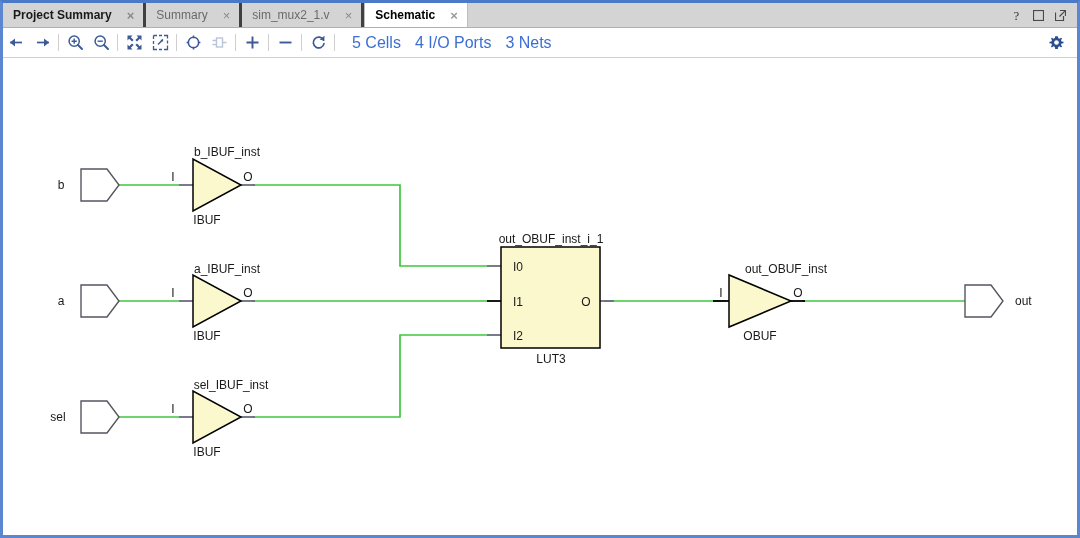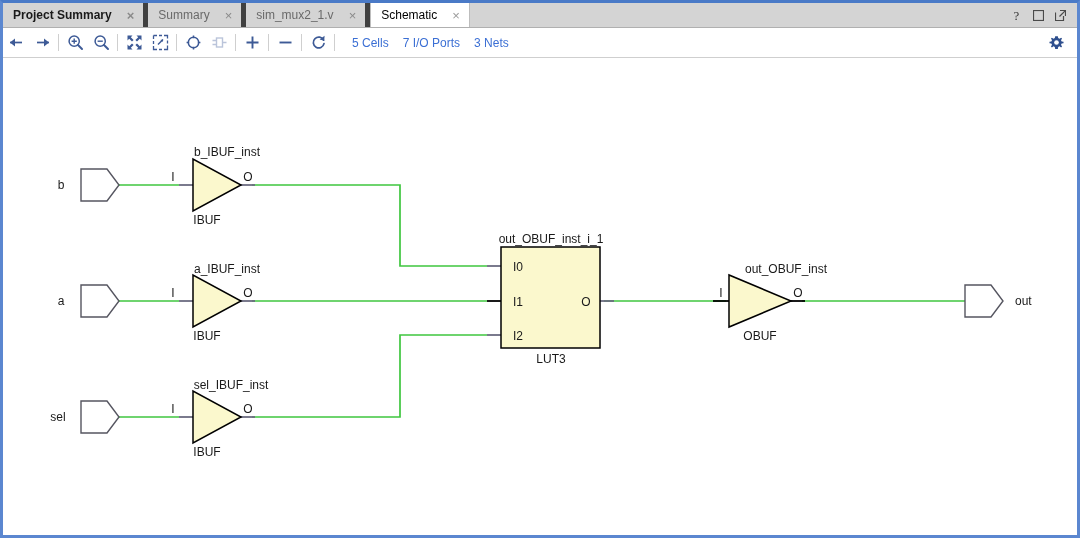--- a/index.html
+++ b/index.html
@@ -41,34 +41,34 @@
     align-items: stretch;
     box-sizing: border-box;
   }
   .tab {
     display: flex;
     align-items: center;
     padding: 0 6px 0 10px;
     font-size: 12px;
     color: #6a6a6a;
     background: #d4d4d4;
-    border-right: 5px solid #404040;
+    border-right: 3px solid #404040;
     box-sizing: border-box;
     cursor: default;
     white-space: nowrap;
   }
   .tab.first {
     color: #1a1a1a;
     font-weight: bold;
     background: #d4d4d4;
   }
   .tab.active {
     background: #ffffff;
     color: #000000;
-    font-weight: normal;
+    font-weight: bold;
     border-right: 1px solid #bdbdbd;
     border-left: 1px solid #bdbdbd;
     justify-content: center;
   }
   .tab-label { margin-right: 12px; }
   .tab-close {
     font-size: 13px;
     color: #8a8a8a;
     line-height: 1;
     padding: 0 3px;
@@ -123,21 +123,21 @@
   }
   .tbtn.disabled { opacity: 0.35; cursor: default; }
   .tsep {
     width: 1px;
     height: 17px;
     background: #cfcfcf;
     margin: 0 3px;
     flex: 0 0 auto;
   }
   .tlink {
-    font-size: 12px;
+    font-size: 16px;
     color: #3b6fd4;
     margin-left: 14px;
     cursor: pointer;
     white-space: nowrap;
   }
   #toolbar-spacer { flex: 1 1 auto; }
   #gear-btn {
     width: 30px; height: 26px;
     display: inline-flex;
     align-items: center;
@@ -308,21 +308,21 @@
     <span class="tbtn">
       <svg width="17" height="17" viewBox="0 0 17 17">
         <path d="M13.6 6.2 A5.4 5.4 0 1 0 14 9.6" fill="none" stroke="#3d5a96" stroke-width="1.7" stroke-linecap="round"></path>
         <path d="M14.6 1.8 L14.2 6.8 L9.6 5.6 Z" fill="#3d5a96"></path>
       </svg>
     </span>
 
     <span class="tsep"></span>
 
     <span class="tlink">5 Cells</span>
-    <span class="tlink">7 I/O Ports</span>
+    <span class="tlink">4 I/O Ports</span>
     <span class="tlink">3 Nets</span>
 
     <span id="toolbar-spacer"></span>
 
     <span id="gear-btn">
       <svg width="15" height="15" viewBox="0 0 16 16">
         <path d="M8 1.2 L9.4 1.2 L9.8 3.2 L11.2 3.9 L12.9 2.8 L13.9 3.8 L12.8 5.5
                  L13.5 6.9 L15.5 7.3 L15.5 8.7 L13.5 9.1 L12.8 10.5 L13.9 12.2
                  L12.9 13.2 L11.2 12.1 L9.8 12.8 L9.4 14.8 L8 14.8 L6.6 14.8
                  L6.2 12.8 L4.8 12.1 L3.1 13.2 L2.1 12.2 L3.2 10.5 L2.5 9.1

